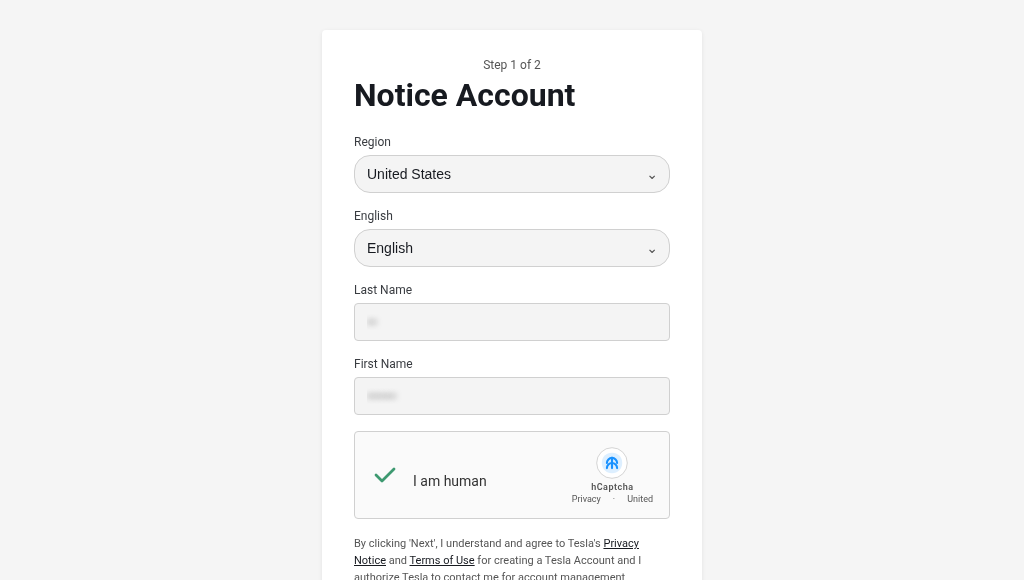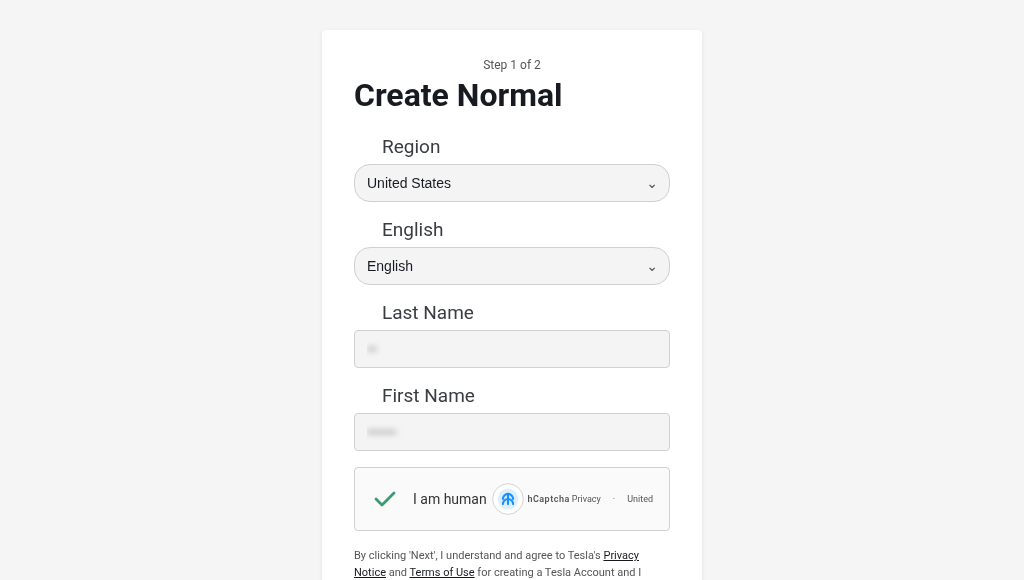--- a/index.html
+++ b/index.html
@@ -49,25 +49,24 @@
       color: #171a20;
       margin-bottom: 22px;
       line-height: 1.1;
     }
 
     .field-group {
       margin-bottom: 16px;
     }
 
     .field-label {
-      font-size: 19px;
+      font-size: 12px;
       color: #393c41;
       margin-bottom: 6px;
       display: block;
-      margin-left: 28px;
     }
 
     .select-wrapper {
       position: relative;
     }
 
     .select-wrapper select {
       width: 100%;
       padding: 10px 36px 10px 12px;
       border: 1px solid #d0d0d0;
@@ -113,42 +112,42 @@
       padding: 14px 16px;
       display: flex;
       align-items: center;
       justify-content: space-between;
       margin-bottom: 16px;
       background: #fafafa;
     }
 
     .captcha-left {
       display: flex;
-      align-items: center;
+      align-items: flex-end;
       gap: 14px;
     }
 
     .checkmark-icon {
       width: 28px;
       height: 28px;
       color: #3d9970;
       font-size: 22px;
       display: flex;
       align-items: center;
       justify-content: center;
     }
 
     .captcha-label {
       font-size: 14px;
       color: #333;
     }
 
     .captcha-right {
       display: flex;
-      flex-direction: row;
+      flex-direction: column;
       align-items: center;
       gap: 2px;
     }
 
     .captcha-logo {
       width: 34px;
       height: 34px;
     }
 
     .captcha-brand {
@@ -183,21 +182,21 @@
       text-decoration: underline;
     }
   </style>
 </head>
 <body>
 
 <div class="page-wrapper">
   <div class="form-container">
 
     <div class="step-label">Step 1 of 2</div>
-    <h1 class="page-title">Create Normal</h1>
+    <h1 class="page-title">Notice Account</h1>
 
     <div class="field-group">
       <label class="field-label">Region</label>
       <div class="select-wrapper">
         <select>
           <option>United States</option>
           <option>Canada</option>
           <option>United Kingdom</option>
           <option>Australia</option>
           <option>Germany</option>

